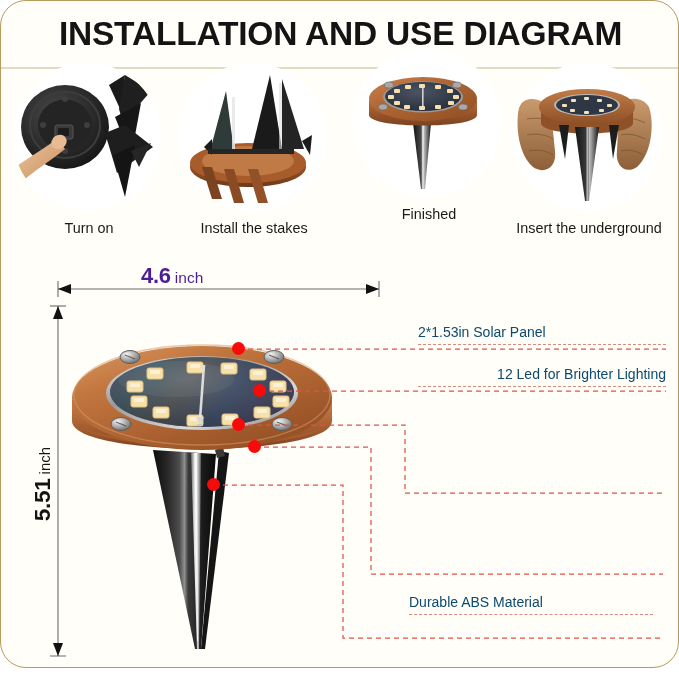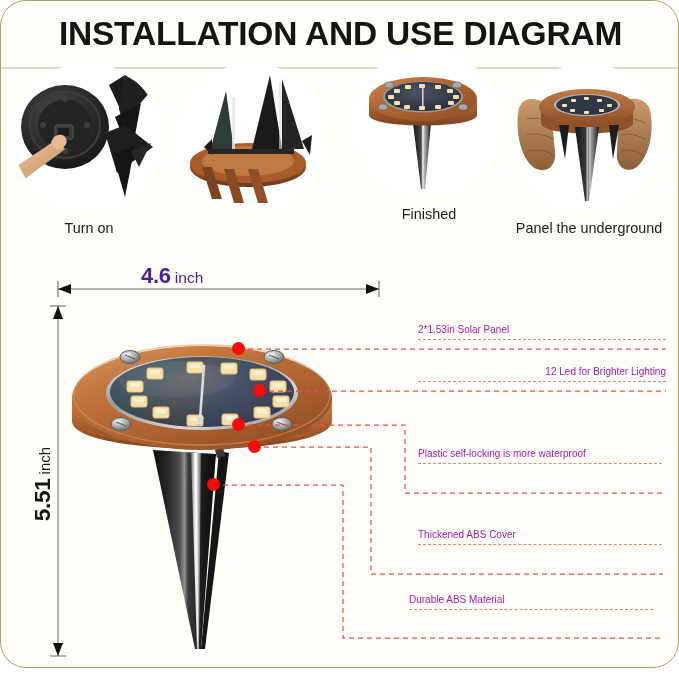--- a/index.html
+++ b/index.html
@@ -92,22 +92,22 @@
     text-align: center;
     transform: rotate(-90deg);
     font-size: 15px; color: #141414;
   }
   #dim-left-label .num { font-size: 22.5px; font-weight: bold; letter-spacing:-.3px;}
   #dim-left-label .unit { font-size: 15px; }
 
   
   .callout {
     position: absolute;
-    font-size: 10px;
-    color: #a21caf;
+    font-size: 14px;
+    color: #0c4a6e;
     line-height: 1.32;
     padding-bottom: 3px;
     border-bottom: 1.3px dashed #d98a7e;
   }
   #callout-0 { left: 417px; top: 322px; width: 248px; }
   #callout-1 { left: 417px; top: 364px; width: 248px; text-align: right; }
   #callout-2 { left: 417px; top: 446px; width: 244px; }
   #callout-3 { left: 417px; top: 527px; width: 244px; }
   #callout-4 { left: 408px; top: 592px; width: 244px; }
 
@@ -190,20 +190,21 @@
         <path d="M48 28 L56 88 L32 88 Z" fill="#2f3b38"></path>
         <rect x="54" y="34" width="3" height="52" fill="#e8e8e8" opacity=".85"></rect>
         <path d="M92 12 L104 86 L74 86 Z" fill="#1a1a1a"></path>
         <path d="M104 16 L126 86 L104 86 Z" fill="#242424"></path>
         <rect x="101" y="20" width="3" height="66" fill="#dedede" opacity=".6"></rect>
         <path d="M26 84 L34 76 L34 92 Z" fill="#1c1c1c"></path>
         <path d="M124 78 L134 72 L132 92 Z" fill="#1c1c1c"></path>
         <rect x="30" y="86" width="86" height="5" fill="#252525"></rect>
       </svg>
     </div>
+    <div class="step-caption">Install the stakes</div>
   </div>
 
   <div class="step step-3">
     <div class="step-circle">
       <svg viewBox="0 0 148 148" width="148" height="148">
         <defs>
           <linearGradient id="copTop3" x1="0" y1="0" x2="1" y2="1">
             <stop offset="0%" stop-color="#c98350"></stop>
             <stop offset="40%" stop-color="#b06634"></stop>
             <stop offset="100%" stop-color="#8e4e24"></stop>
@@ -308,21 +309,21 @@
           <rect x="49" y="41" width="5" height="3" rx="1"></rect>
           <rect x="58" y="36" width="5" height="3" rx="1"></rect>
         </g>
 
         <path d="M46 62 L56 62 L52 96 Z" fill="#1d1d1d"></path>
         <path d="M96 62 L106 62 L100 96 Z" fill="#1d1d1d"></path>
         <path d="M62 64 L86 64 L76 138 L72 138 Z" fill="url(#spk4)"></path>
         <rect x="73.4" y="64" width="1.6" height="74" fill="#dcdcdc" opacity=".7"></rect>
       </svg>
     </div>
-    <div class="step-caption">Panel the underground</div>
+    <div class="step-caption">Insert the underground</div>
   </div>
 
   <div id="dim-top-label">
     <span class="num">4.6</span>
     <span class="unit">inch</span>
   </div>
 
   <div id="dim-left-label">
     <span class="num">5.51</span>
     <span class="unit">inch</span>
@@ -496,17 +497,15 @@
   </svg>
 
   <div class="red-dot" style="left:231px; top:341px;"></div>
   <div class="red-dot" style="left:252px; top:383px;"></div>
   <div class="red-dot" style="left:231px; top:417px;"></div>
   <div class="red-dot" style="left:247px; top:439px;"></div>
   <div class="red-dot" style="left:206px; top:477px;"></div>
 
   <div class="callout" id="callout-0">2*1.53in Solar Panel</div>
   <div class="callout" id="callout-1">12 Led for Brighter Lighting</div>
-  <div class="callout" id="callout-2">Plastic self-locking is more waterproof</div>
-  <div class="callout" id="callout-3">Thickened ABS Cover</div>
   <div class="callout" id="callout-4">Durable ABS Material</div>
 
 </div>
 
 </body></html>

